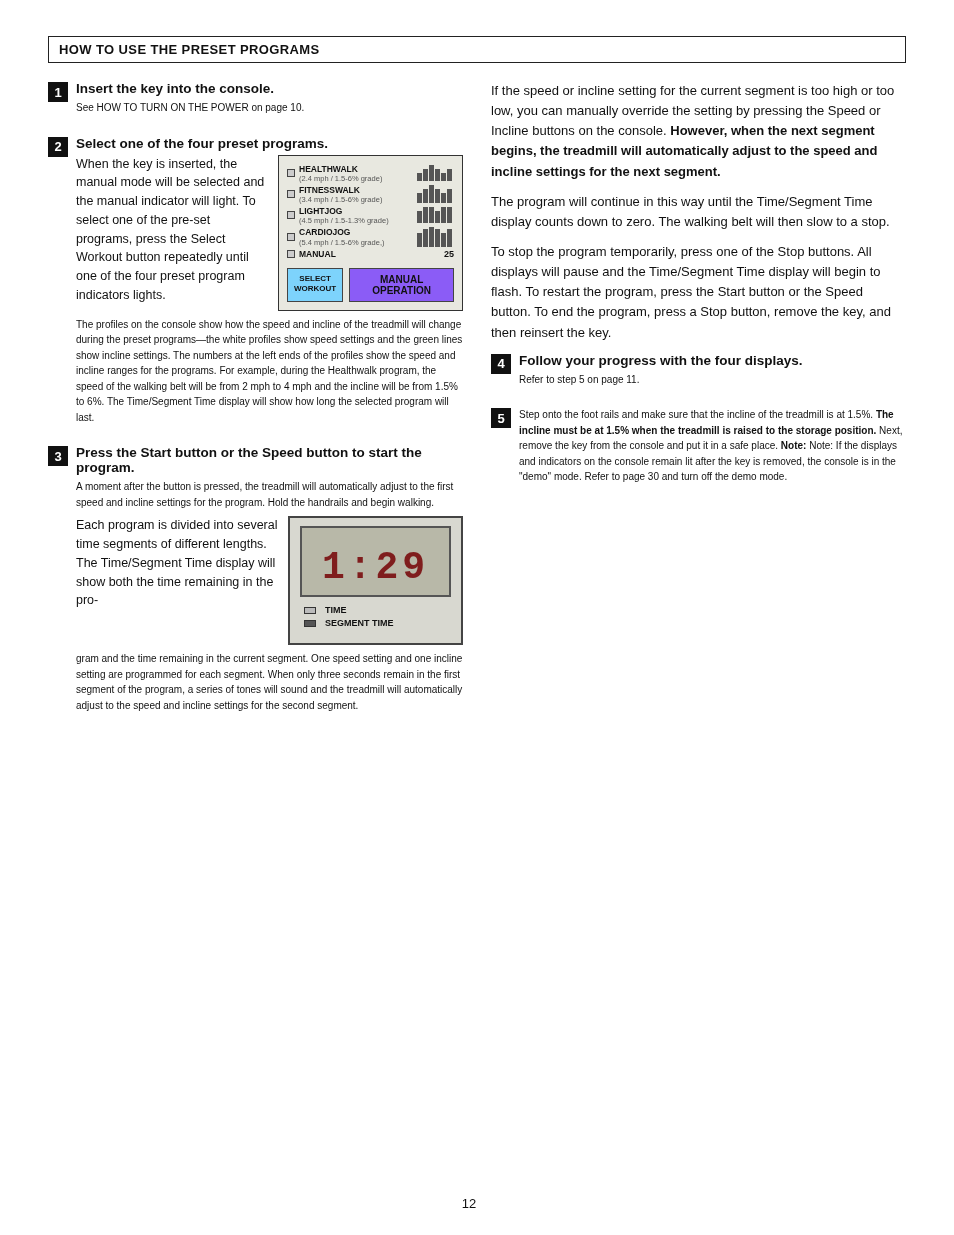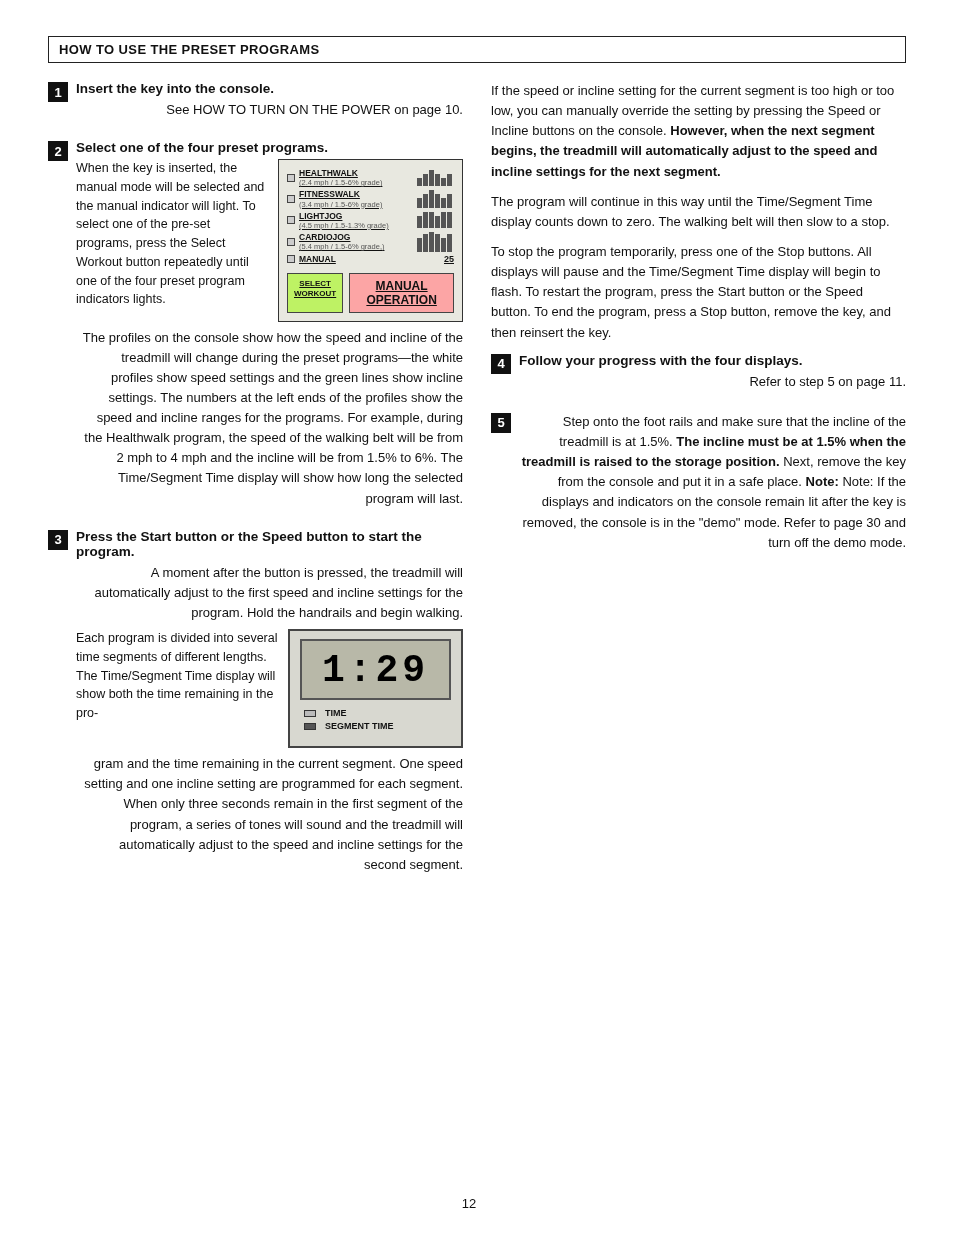--- a/index.html
+++ b/index.html
@@ -58,43 +58,41 @@
       justify-content: center;
       margin-top: 1px;
     }
     .step-content { flex: 1; }
     .step-title {
       font-weight: bold;
       font-size: 13.5px;
       margin-bottom: 4px;
     }
     .step-body {
-      font-size: 13px;
+      font-size: 10px;
       line-height: 1.55;
       margin-bottom: 6px;
-      text-align: right;
     }
     .step-body strong { font-weight: bold; }
     .inner-row {
       display: flex;
       gap: 10px;
       align-items: flex-start;
       margin-bottom: 6px;
     }
     .inner-text { flex: 1; font-size: 12.5px; line-height: 1.5; }
     
     .console-img {
       border: 1.5px solid #333;
       width: 185px;
       min-width: 185px;
       background: #e8e8e0;
       padding: 8px 8px 8px 8px;
       font-size: 10px;
       position: relative;
-      text-decoration: underline;
     }
     .console-programs {
       margin-bottom: 6px;
     }
     .prog-item {
       display: flex;
       align-items: center;
       margin-bottom: 2px;
       font-size: 9px;
       font-weight: bold;
@@ -113,57 +111,57 @@
       font-size: 9px;
       font-weight: bold;
     }
     .console-bottom {
       display: flex;
       gap: 6px;
       margin-top: 8px;
     }
     .select-btn {
       border: 1.5px solid #444;
-      background: #bef264;
+      background: #7dd3fc;
       padding: 5px 6px;
       font-size: 8px;
       font-weight: bold;
       text-align: center;
       line-height: 1.3;
       cursor: default;
     }
     .manual-btn {
       border: 1.5px solid #444;
-      background: #fca5a5;
+      background: #8b5cf6;
       padding: 5px 8px;
-      font-size: 12px;
+      font-size: 10px;
       font-weight: bold;
       text-align: center;
       display: flex;
       align-items: center;
       justify-content: center;
       cursor: default;
     }
     
     .display-img {
       border: 2px solid #444;
       width: 175px;
       min-width: 175px;
       background: #d8d8d0;
       padding: 8px 10px 12px 10px;
     }
     .lcd-display {
       background: #b8b8a8;
       border: 2px solid #555;
-      padding: 8px 10px 6px 10px;
+      padding: 18px 10px 6px 10px;
       text-align: center;
       font-family: 'Courier New', monospace;
       font-size: 38px;
       font-weight: bold;
-      color: #000000;
+      color: #7f1d1d;
       letter-spacing: 4px;
       margin-bottom: 8px;
     }
     .lcd-indicators {
       padding-left: 4px;
     }
     .lcd-ind {
       display: flex;
       align-items: center;
       margin-bottom: 3px;

